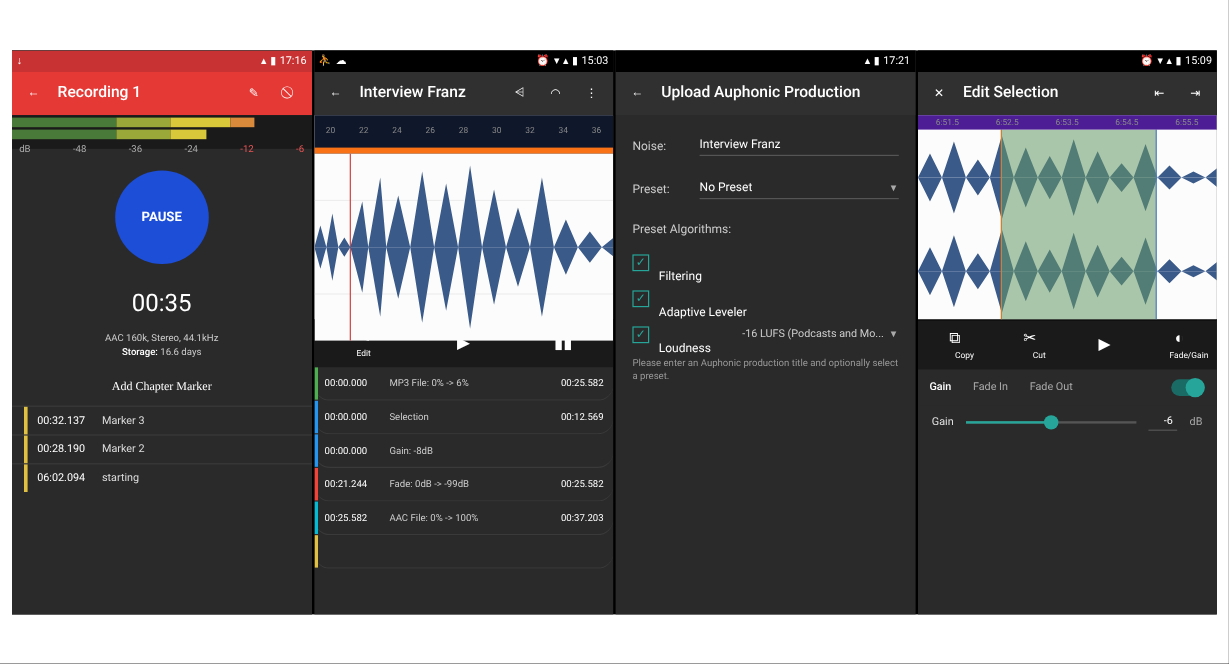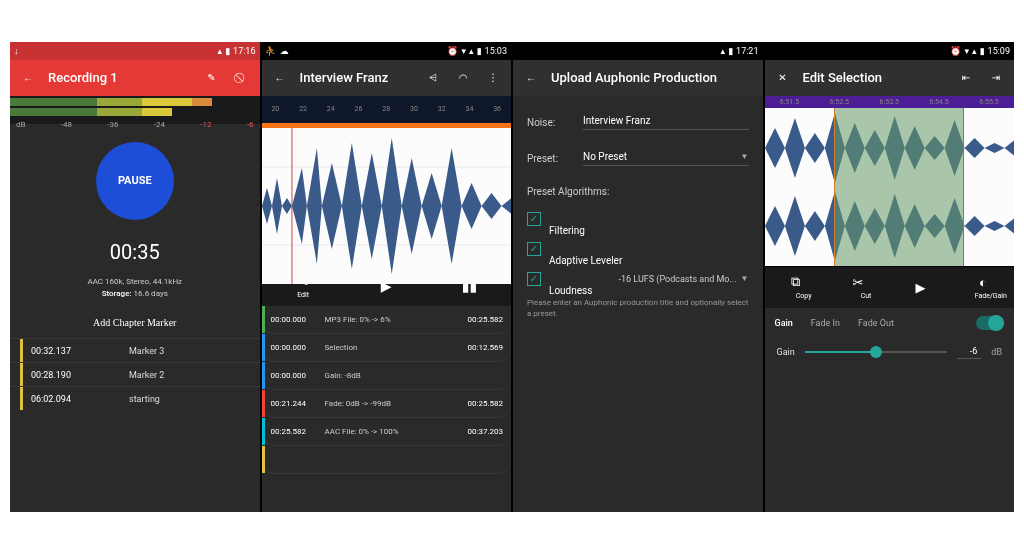--- a/index.html
+++ b/index.html
@@ -34,21 +34,21 @@
 .pause-btn { width: 78px; height: 78px; border-radius: 50%; background: #1d4ed8; color: #fff; display: flex; align-items: center; justify-content: center; font-size: 11px; font-weight: 700; cursor: pointer; }
 .timer { font-size: 20px; color: #fff; margin-top: 20px; }
 .codec-info { font-size: 8px; color: #ccc; margin-top: 12px; text-align: center; line-height: 1.6; }
 .codec-info b { font-weight: 500; color: #fff; }
 .chapter-header { font-size: 10px; color: #fff; text-align: right; padding: 16px 0 10px; font-family: Liberation Serif, serif; }
 .marker-list { width: 100%; }
 .marker-row { display: flex; align-items: center; height: 24px; border-top: 1px solid #3a3a3a; padding: 0 10px; font-size: 9px; }
 .marker-accent { width: 3px; height: 100%; margin-right: 8px; }
 .ma-yellow { background: #e0c040; }
 .marker-time { width: 54px; color: #fff; }
-.marker-label { color: #ddd; margin-left: 44px; }
+.marker-label { color: #ddd; }
 
 
 .waveform-area { height: 170px; background: #f5f5f5; position: relative; }
 .timeline-ruler { height: 32px; background: #0f172a; border-bottom: 5px solid #f97316; display: flex; justify-content: space-around; align-items: center; font-size: 7px; color: #888; }
 .waveform-svg { width: 100%; height: 156px; display: block; }
 .transport-bar { height: 40px; background: #1a1a1a; display: flex; }
 .transport-btn { flex: 1; display: flex; flex-direction: column; align-items: center; justify-content: center; color: #fff; cursor: pointer; gap: 2px; }
 .transport-btn .tlabel { font-size: 7px; }
 .transport-icon { font-size: 14px; }
 .region-list { flex: 1; overflow: hidden; }

